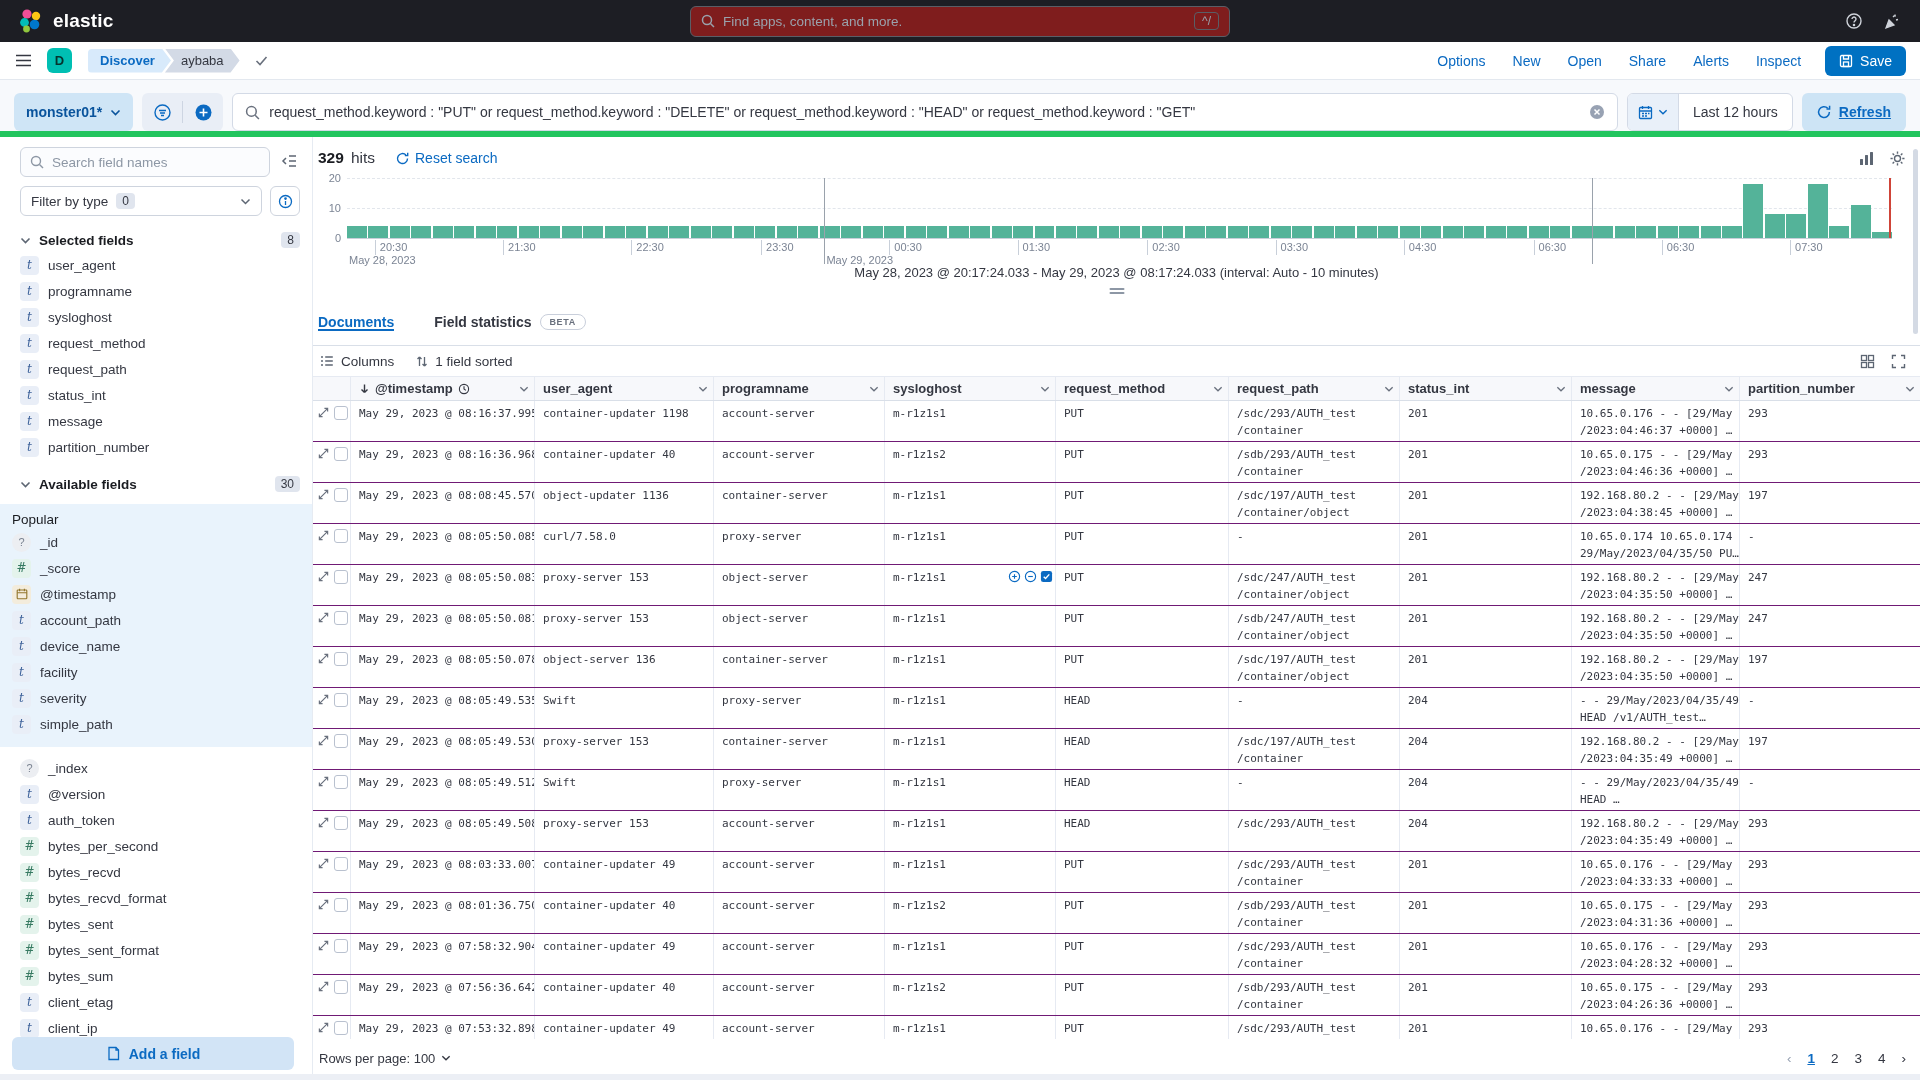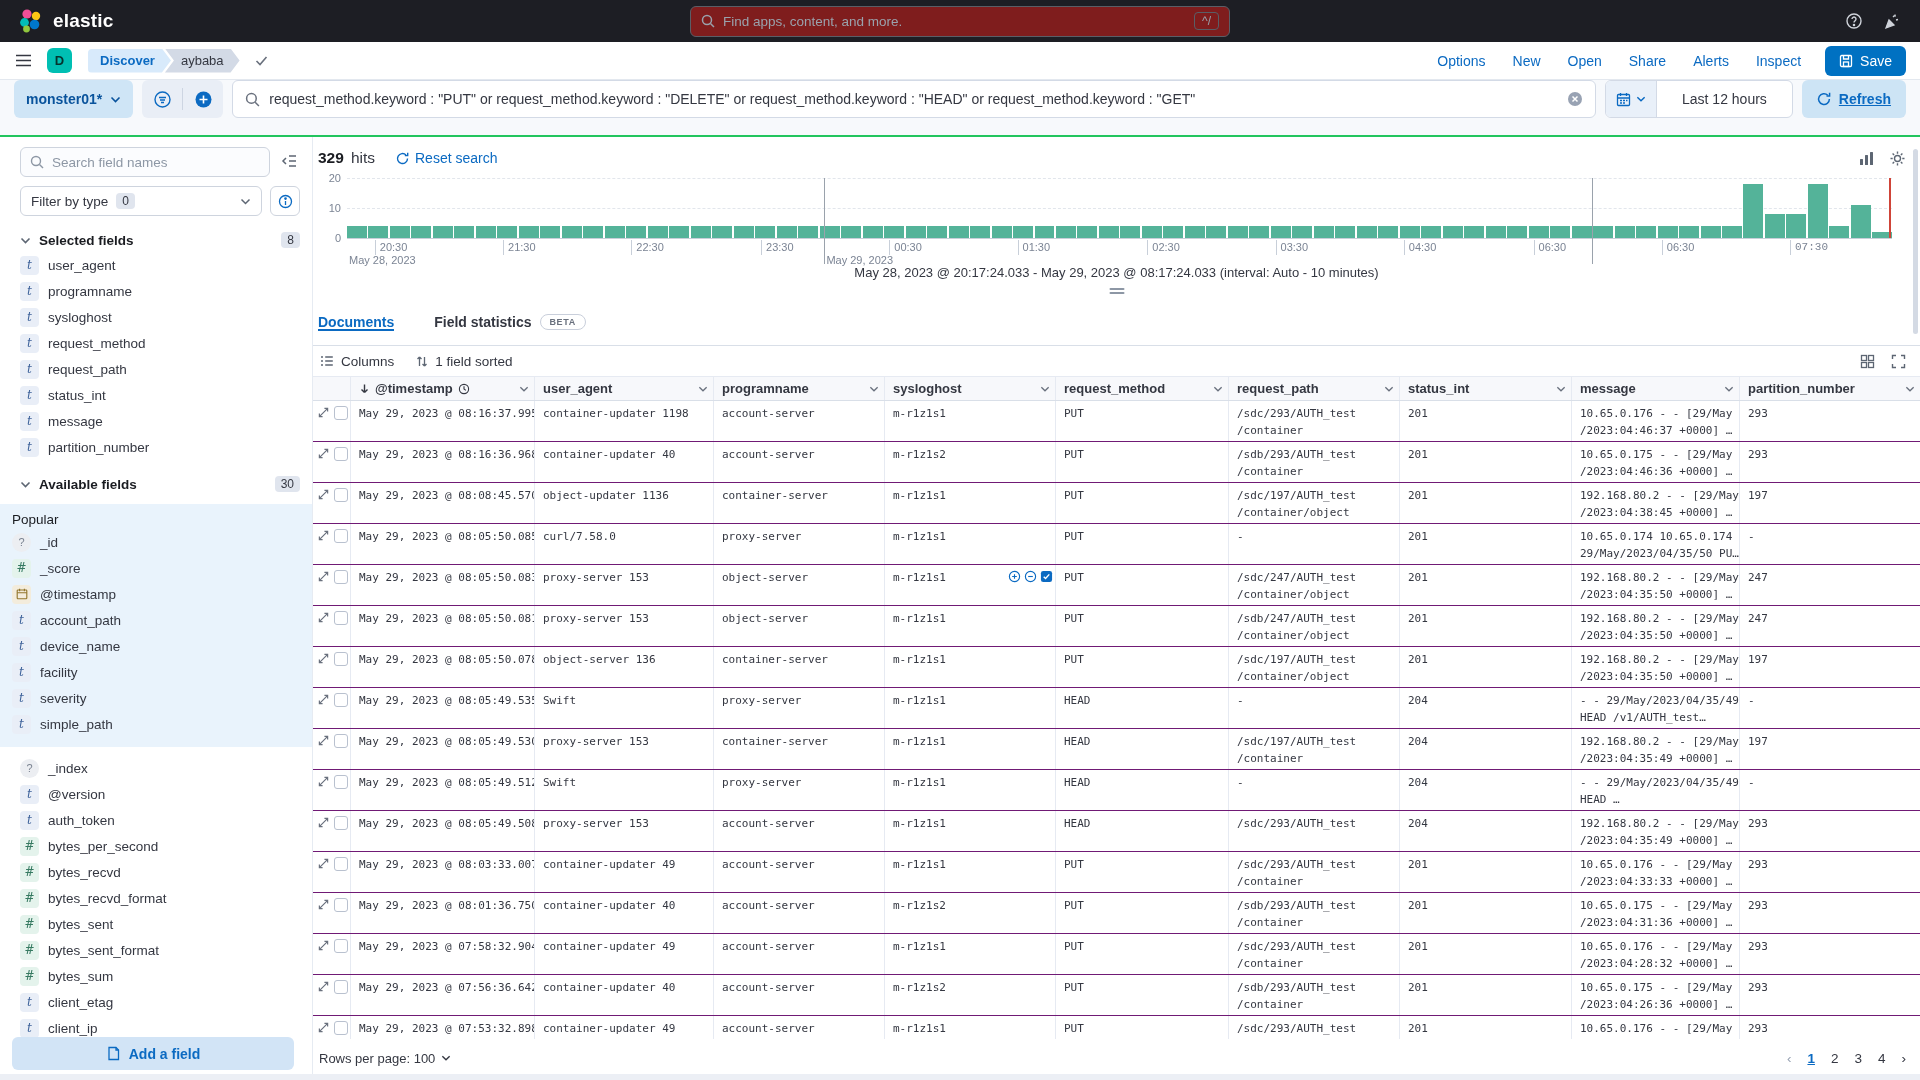--- a/index.html
+++ b/index.html
@@ -30,32 +30,32 @@
       clip-path:polygon(0 0, calc(100% - 9px) 0, 100% 50%, calc(100% - 9px) 100%, 0 100%); border-radius:4px 0 0 4px; }
   .crumb.space { background:#d3dae6; color:#343741; margin-left:-6px; padding-left:16px;
       clip-path:polygon(0 0, calc(100% - 9px) 0, 100% 50%, calc(100% - 9px) 100%, 0 100%, 9px 50%); }
   .nav-links { margin-left:auto; display:flex; align-items:center; gap:27px; }
   .nav-link { color:#0b6ac2; font-size:14px; cursor:pointer; }
   .save-btn { background:#0071c2; color:#fff; font-size:14px; border:none; border-radius:6px;
               height:30px; padding:0 14px; display:flex; align-items:center; gap:7px; margin-left:24px; cursor:pointer; }
 
   
   .query-bar { position:absolute; top:80px; left:0; right:0; height:57px; background:#f7f9fc;
-               border-bottom:2px solid #22c55e; display:flex; align-items:flex-start; padding:0 14px; gap:9px; z-index:28; }
+               border-bottom:6px solid #22c55e; display:flex; align-items:flex-end; padding:0 14px; gap:9px; z-index:28; }
   .dataview-btn { background:#cfe5f6; color:#09539c; font-weight:bold; font-size:14px; height:38px;
                   border:none; border-radius:6px; padding:0 12px; display:flex; align-items:center; gap:8px; cursor:pointer; }
   .filter-group { background:#e9eef6; border-radius:6px; height:38px; display:flex; align-items:center; }
   .filter-group .icon-btn { width:40px; height:38px; display:flex; align-items:center; justify-content:center; cursor:pointer; }
   .filter-group .sep { width:1px; height:22px; background:#cdd5e2; }
   .query-input { flex:1; background:#fff; border:1px solid #d3dae6; border-radius:6px; height:38px;
                  display:flex; align-items:center; padding:0 12px; gap:9px; }
   .query-text { font-size:14px; color:#343741; flex:1; white-space:nowrap; overflow:hidden; }
   .datepicker { background:#fff; border:1px solid #d3dae6; border-radius:6px; height:38px; display:flex; align-items:center; overflow:hidden; }
   .datepicker .cal-seg { background:#e9f0f9; height:100%; display:flex; align-items:center; gap:5px; padding:0 10px; border-right:1px solid #d3dae6; cursor:pointer; }
-  .datepicker .range { font-size:14px; padding:0 25px; white-space:nowrap; cursor:pointer; }
+  .datepicker .range { font-size:14px; padding:0 14px; white-space:nowrap; cursor:pointer; }
   .refresh-btn { background:#cde4f5; color:#0b6ac2; font-size:14px; font-weight:bold; height:38px; border:none;
                  border-radius:6px; padding:0 15px; display:flex; align-items:center; gap:8px; cursor:pointer; }
   .refresh-btn span { text-decoration:underline; }
 
   
   .sidebar { position:absolute; top:137px; left:0; bottom:0; width:313px; background:#fff;
              border-right:1px solid #e6ebf2; padding:10px 0 0 0; overflow:hidden; }
   .sb-pad { padding:0 12px;margin-left:8px; }
   .sb-top { display:flex; align-items:flex-start; gap:8px; }
   .field-search { flex:1; height:30px; border:1px solid #ced4de; border-radius:6px; background:#fbfcfe;
@@ -586,21 +586,21 @@
           <span class="xtick" style="left: 10.1%;">21:30</span>
           <span class="xtick" style="left: 18.4%;">22:30</span>
           <span class="xtick" style="left: 26.8%;">23:30</span>
           <span class="xtick" style="left: 35.1%;">00:30</span>
           <span class="xtick" style="left: 43.4%;">01:30</span>
           <span class="xtick" style="left: 51.8%;">02:30</span>
           <span class="xtick" style="left: 60.1%;">03:30</span>
           <span class="xtick" style="left: 68.4%;">04:30</span>
           <span class="xtick" style="left: 76.8%;">06:30</span>
           <span class="xtick" style="left: 85.1%;">06:30</span>
-          <span class="xtick" style="left: 93.4%; font-family: Liberation Mono, monospace;">07:30</span>
+          <span class="xtick" style="left: 93.4%;">07:30</span>
           <span class="xdate" style="left: 0%;">May 28, 2023</span>
           <span class="xdate" style="left: 30.9%;">May 29, 2023</span>
         </div>
       <div class="chart-caption">May 28, 2023 @ 20:17:24.033 - May 29, 2023 @ 08:17:24.033 (interval: Auto - 10 minutes)</div>
       <div class="resize-handle">
         <div class="h1"></div>
           <div class="h1"></div>
       </div>
     </div>
 

